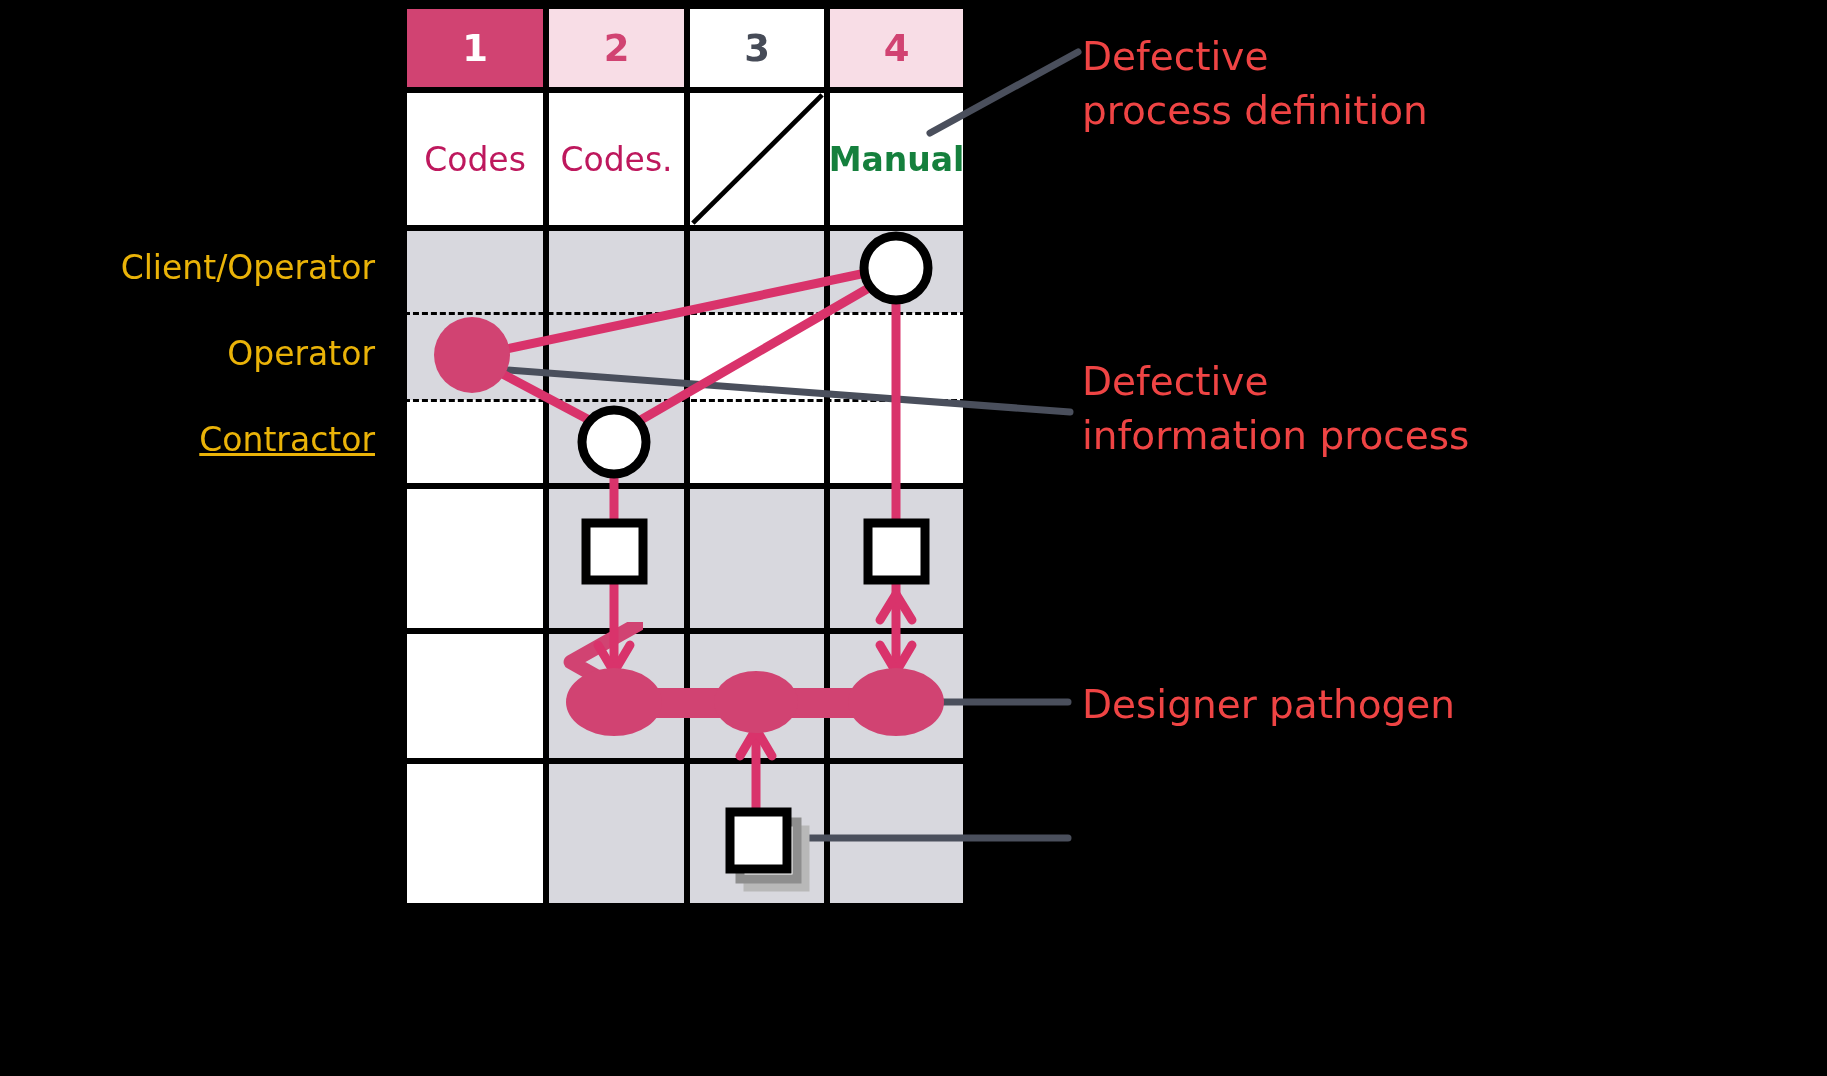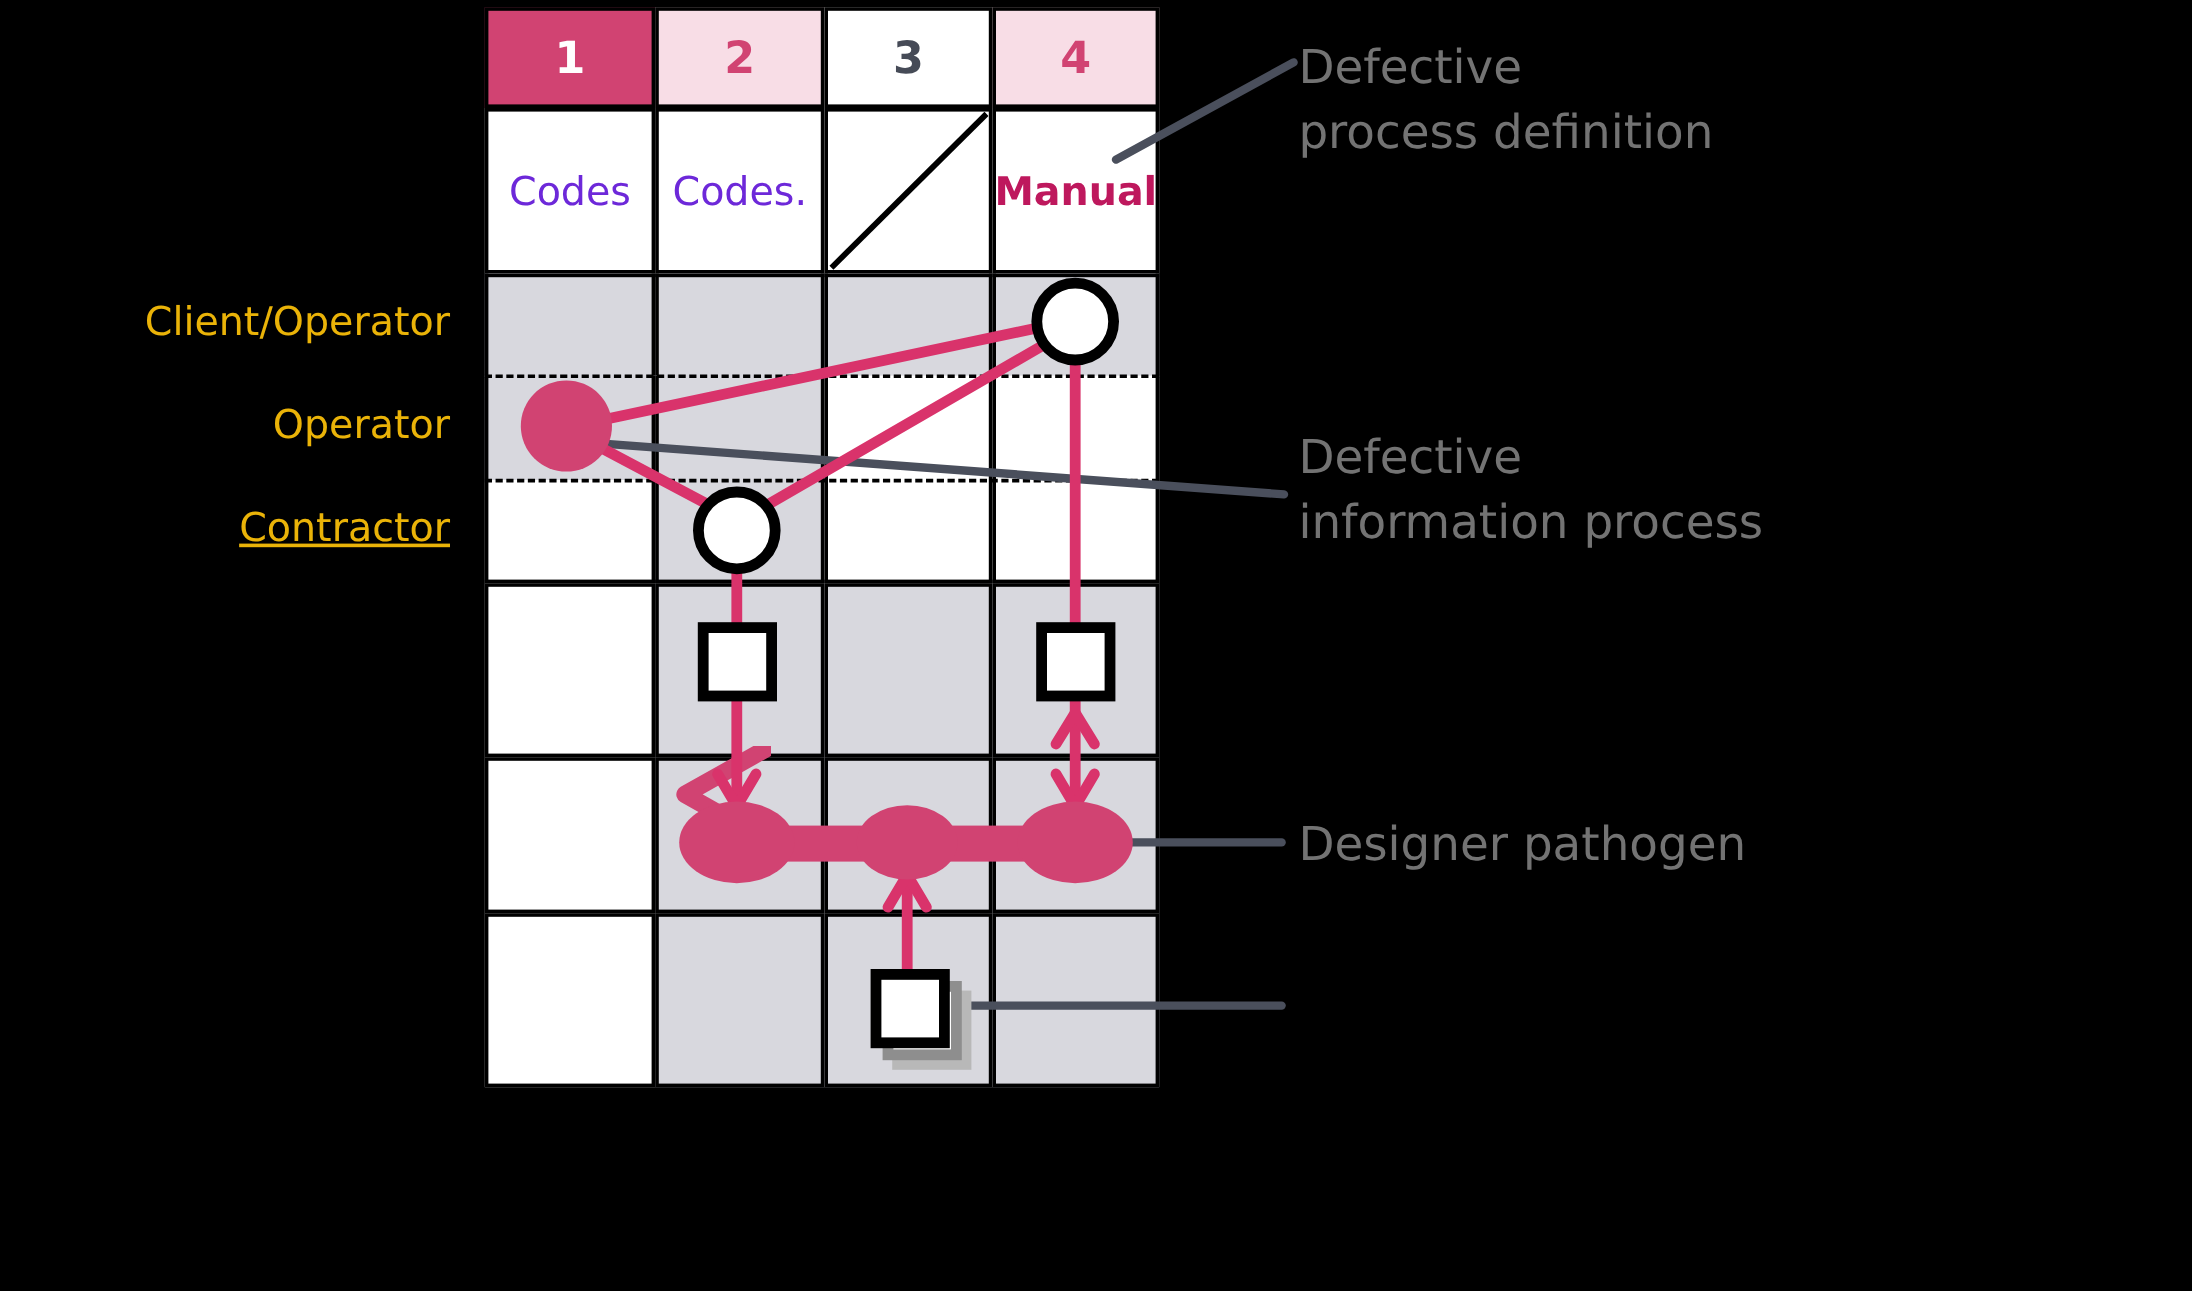--- a/index.html
+++ b/index.html
@@ -22,42 +22,42 @@
   .hdrnum{
     display:flex;align-items:center;justify-content:center;
     height:100%;font-size:37px;font-weight:bold;
   }
   .hdrnum.on-accent{color:#ffffff;}
   .hdrnum.on-light{color:#d14372;}
   .hdrnum.on-white{color:#464b57;}
 
   .hdrtxt{
     display:flex;align-items:center;justify-content:center;
-    height:100%;font-size:33px;color:#6d28d9;
-  }
-  .hdrtxt.manual{color:#be185d;font-weight:bold;}
+    height:100%;font-size:33px;color:#be185d;
+  }
+  .hdrtxt.manual{color:#15803d;font-weight:bold;}
 
   
   .dashrow{
     position:absolute;left:0;width:562px;height:0;
     border-top:3px dashed #000;
   }
 
   
   .rowlabel{
     position:absolute;text-align:right;
     color:#eab308;font-size:33px;white-space:nowrap;
   }
 
   
   svg.overlay{position:absolute;left:0;top:0;width:1827px;height:1076px;overflow:visible;}
 
   
   .annot{
-    position:absolute;color:#737373;font-size:39px;line-height:1.38;
+    position:absolute;color:#ef4444;font-size:39px;line-height:1.38;
     white-space:pre-line;
   }
 </style>
 </head>
 <body>
 
 <div id="stage">
 
   <div class="grid">
 

